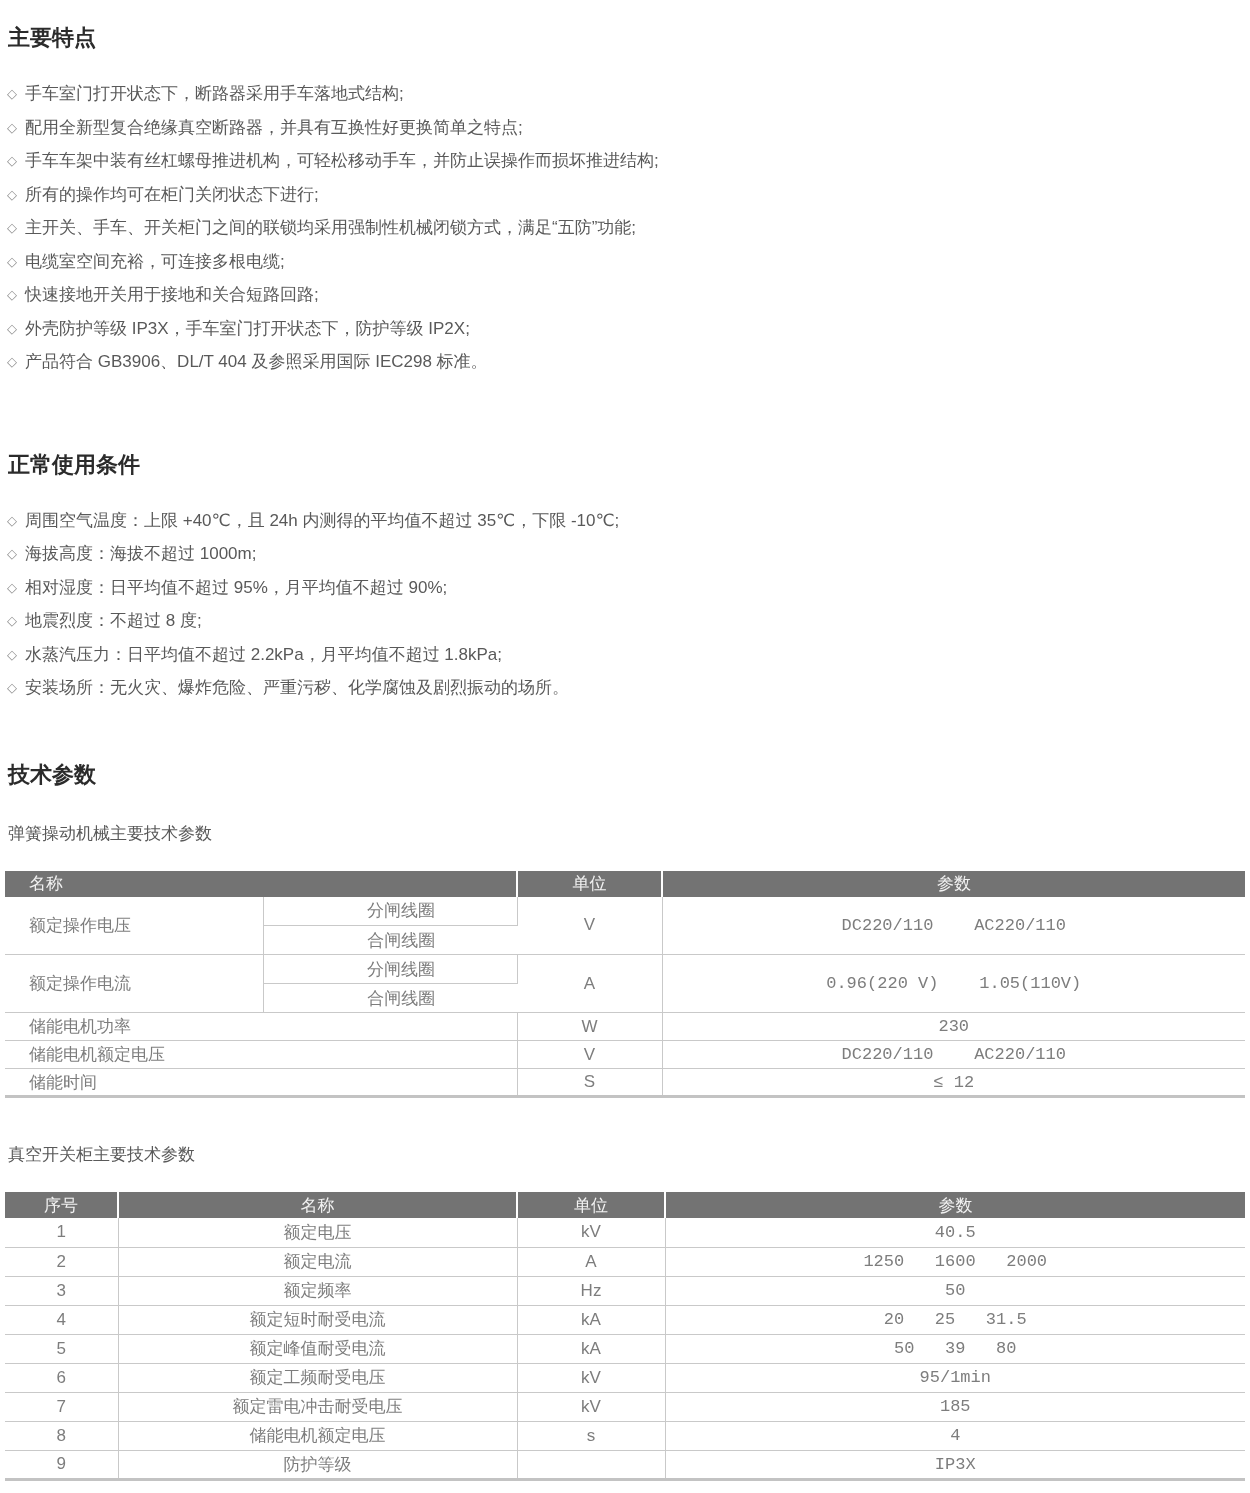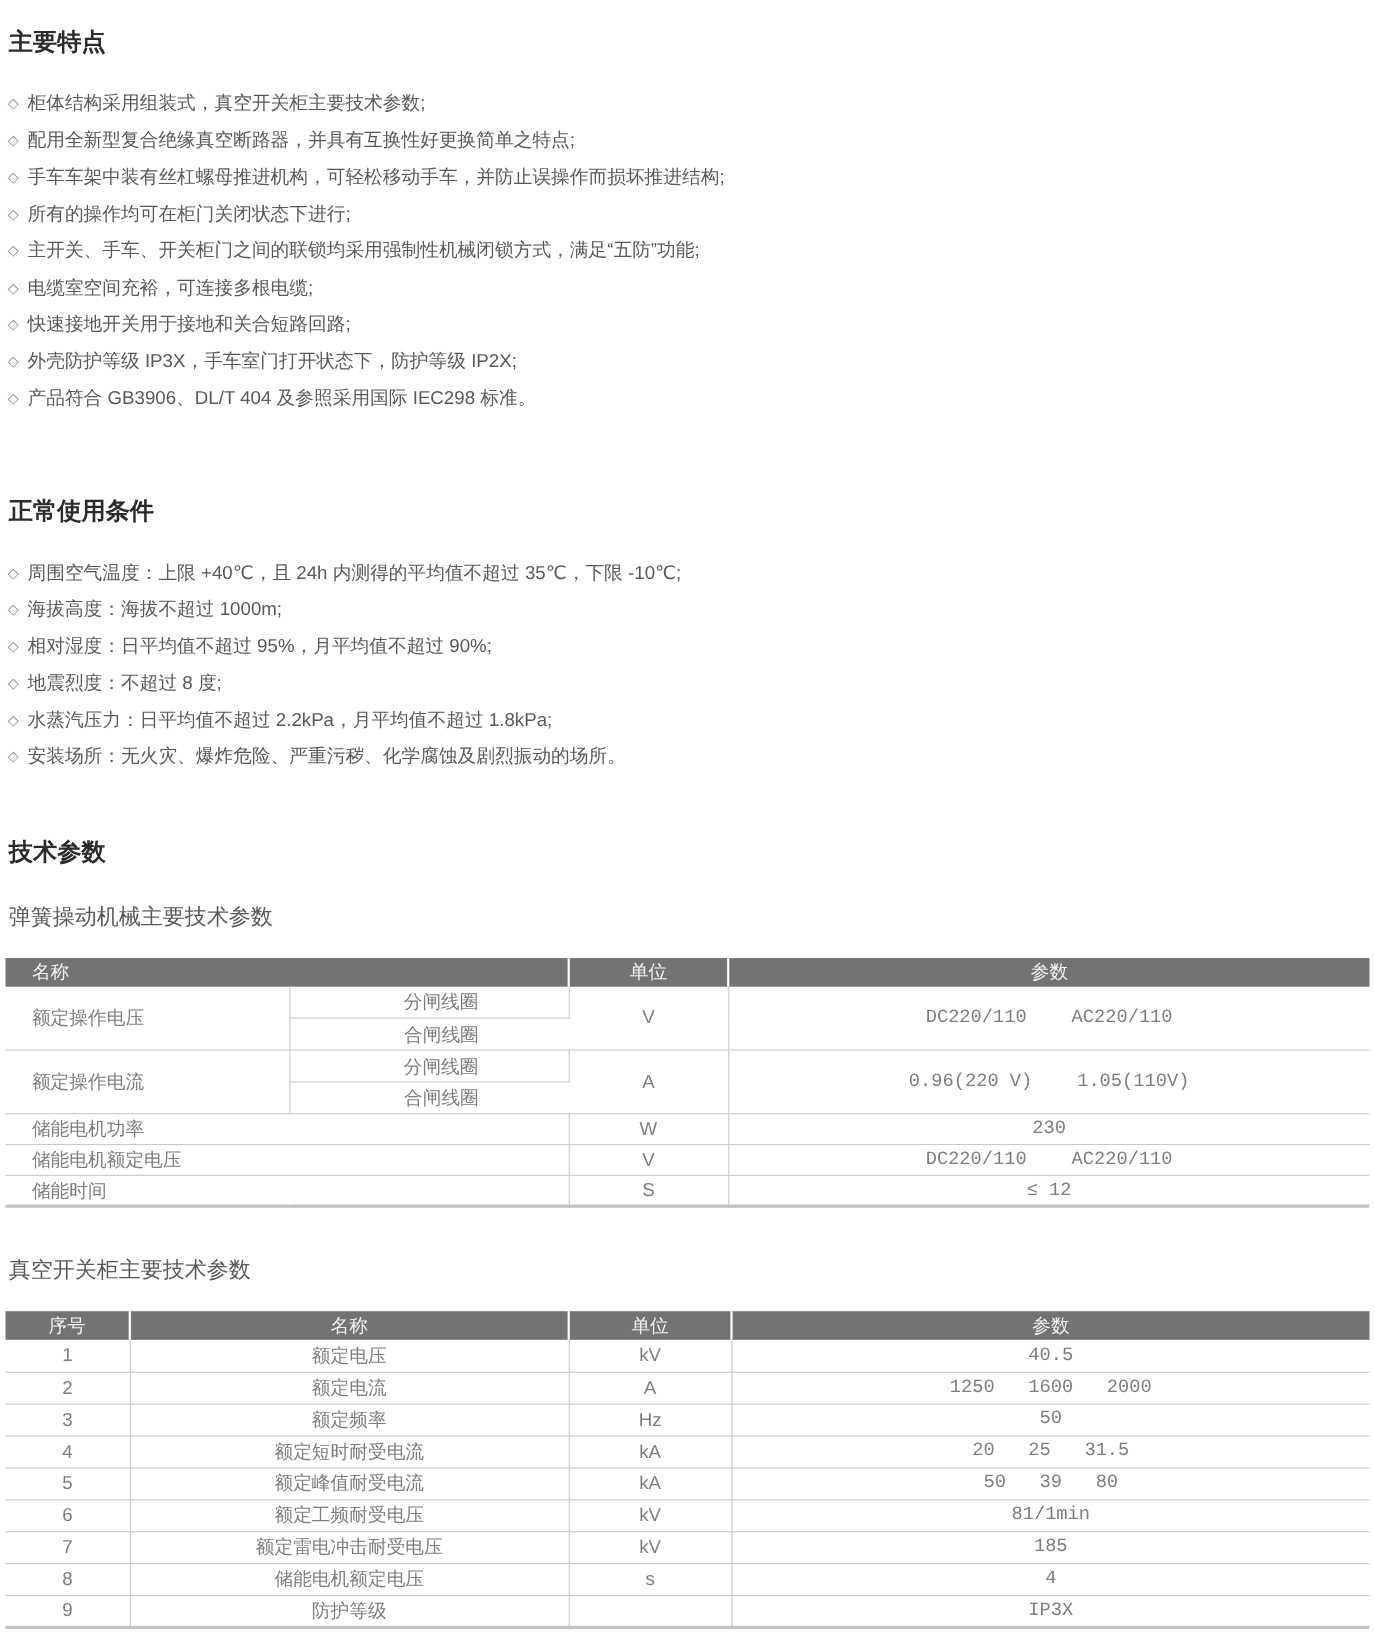--- a/index.html
+++ b/index.html
@@ -37,21 +37,21 @@
   }
   .dia {
     display: inline-block;
     color: #8c8c8c;
     font-size: 13px;
     margin: 0 8px 0 2px;
     vertical-align: 1px;
   }
 
   .tbl-caption {
-    font-size: 20px;
+    font-size: 17px;
     color: #595959;
     margin: 34px 0 0 3px;
     line-height: 22px;
   }
   .tbl-caption.gap-after-table { margin-top: 46px; }
 
   table.params {
     width: 1240px;
     margin-top: 26px;
     border-collapse: collapse;
@@ -97,21 +97,21 @@
   #t2 col.c-unit { width: 148px; }
 </style>
 </head>
 <body>
 
 <div class="content">
 
   <section>
     <h2 class="sec-title">主要特点</h2>
     <ul class="bullets">
-      <li><span class="dia">◇</span><span>柜体结构采用组装式，真空开关柜主要技术参数;</span></li>
+      <li><span class="dia">◇</span><span>手车室门打开状态下，断路器采用手车落地式结构;</span></li>
       <li><span class="dia">◇</span><span>配用全新型复合绝缘真空断路器，并具有互换性好更换简单之特点;</span></li>
       <li><span class="dia">◇</span><span>手车车架中装有丝杠螺母推进机构，可轻松移动手车，并防止误操作而损坏推进结构;</span></li>
       <li><span class="dia">◇</span><span>所有的操作均可在柜门关闭状态下进行;</span></li>
       <li><span class="dia">◇</span><span>主开关、手车、开关柜门之间的联锁均采用强制性机械闭锁方式，满足“五防”功能;</span></li>
       <li><span class="dia">◇</span><span>电缆室空间充裕，可连接多根电缆;</span></li>
       <li><span class="dia">◇</span><span>快速接地开关用于接地和关合短路回路;</span></li>
       <li><span class="dia">◇</span><span>外壳防护等级 IP3X，手车室门打开状态下，防护等级 IP2X;</span></li>
       <li><span class="dia">◇</span><span>产品符合 GB3906、DL/T 404 及参照采用国际 IEC298 标准。</span></li>
     </ul>
   </section>
@@ -225,21 +225,21 @@
       <tr>
         <td>5</td>
         <td>额定峰值耐受电流</td>
         <td>kA</td>
         <td class="pre">50   39   80</td>
       </tr>
       <tr>
         <td>6</td>
         <td>额定工频耐受电压</td>
         <td>kV</td>
-        <td class="pre">81/1min</td>
+        <td class="pre">95/1min</td>
       </tr>
       <tr>
         <td>7</td>
         <td>额定雷电冲击耐受电压</td>
         <td>kV</td>
         <td class="pre">185</td>
       </tr>
       <tr>
         <td>8</td>
         <td>储能电机额定电压</td>

